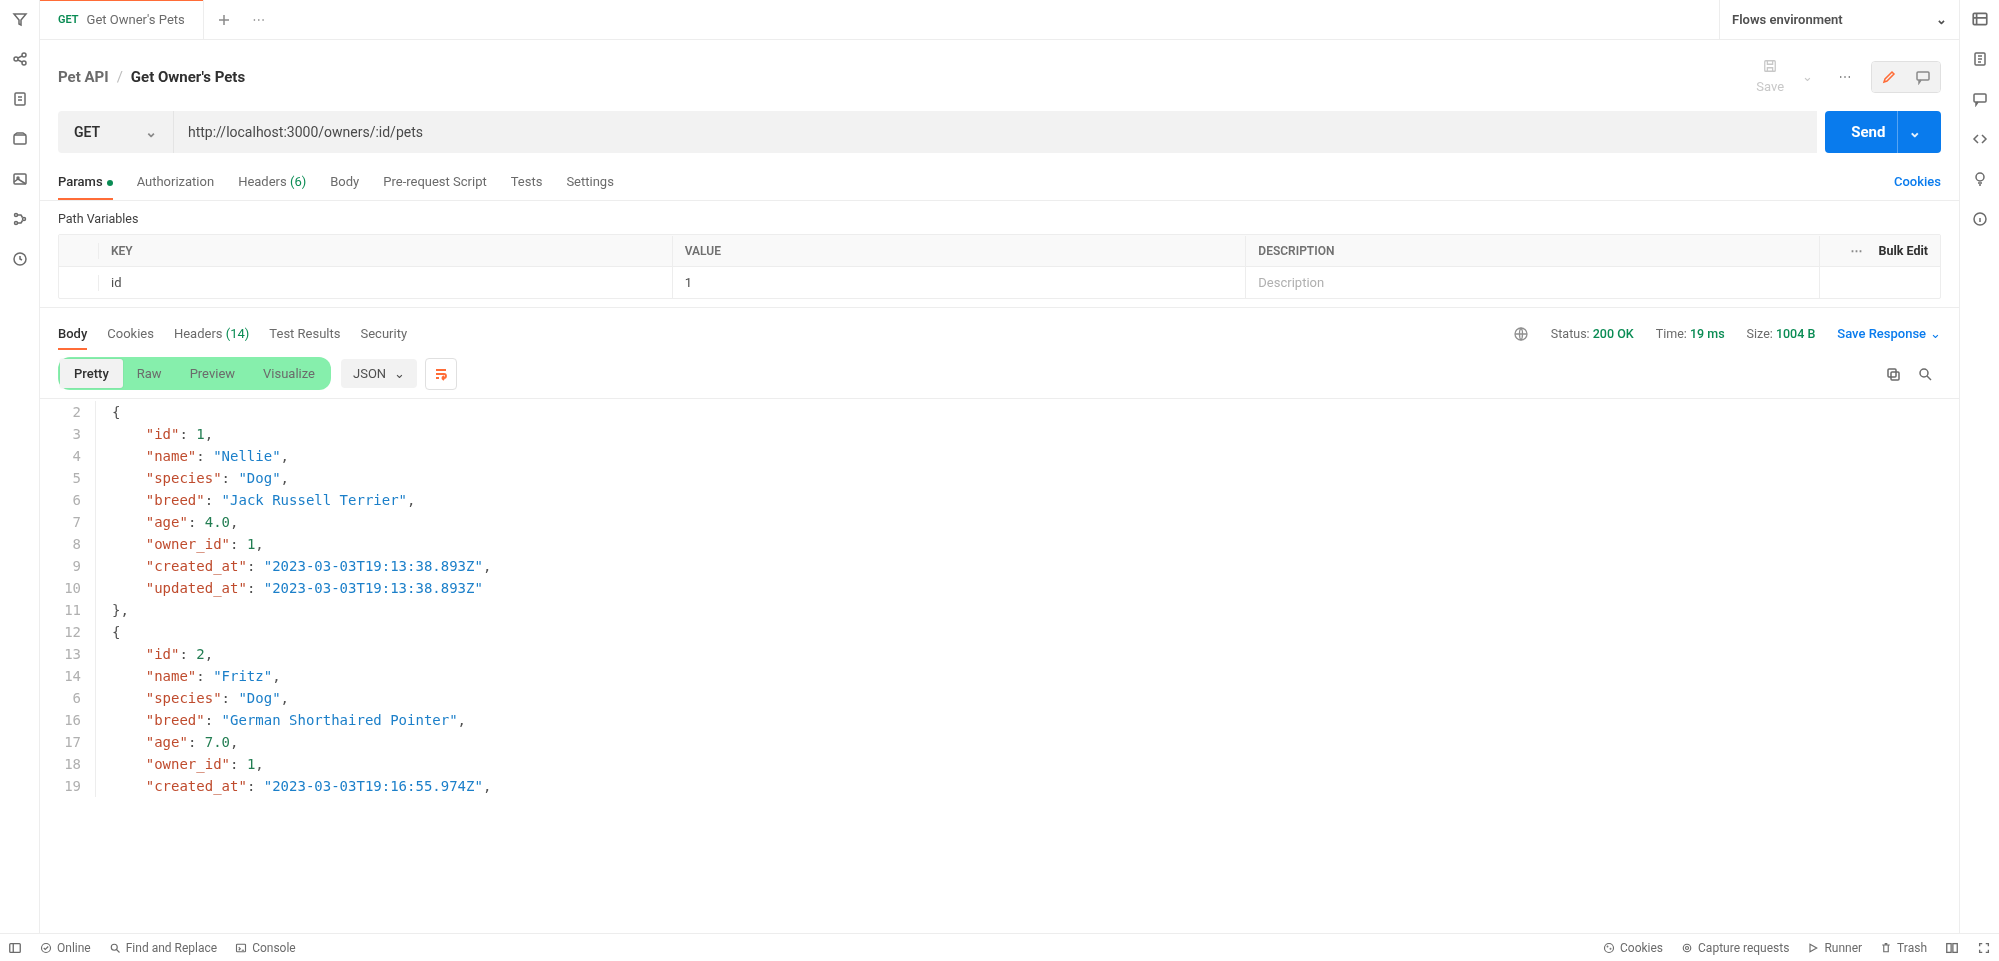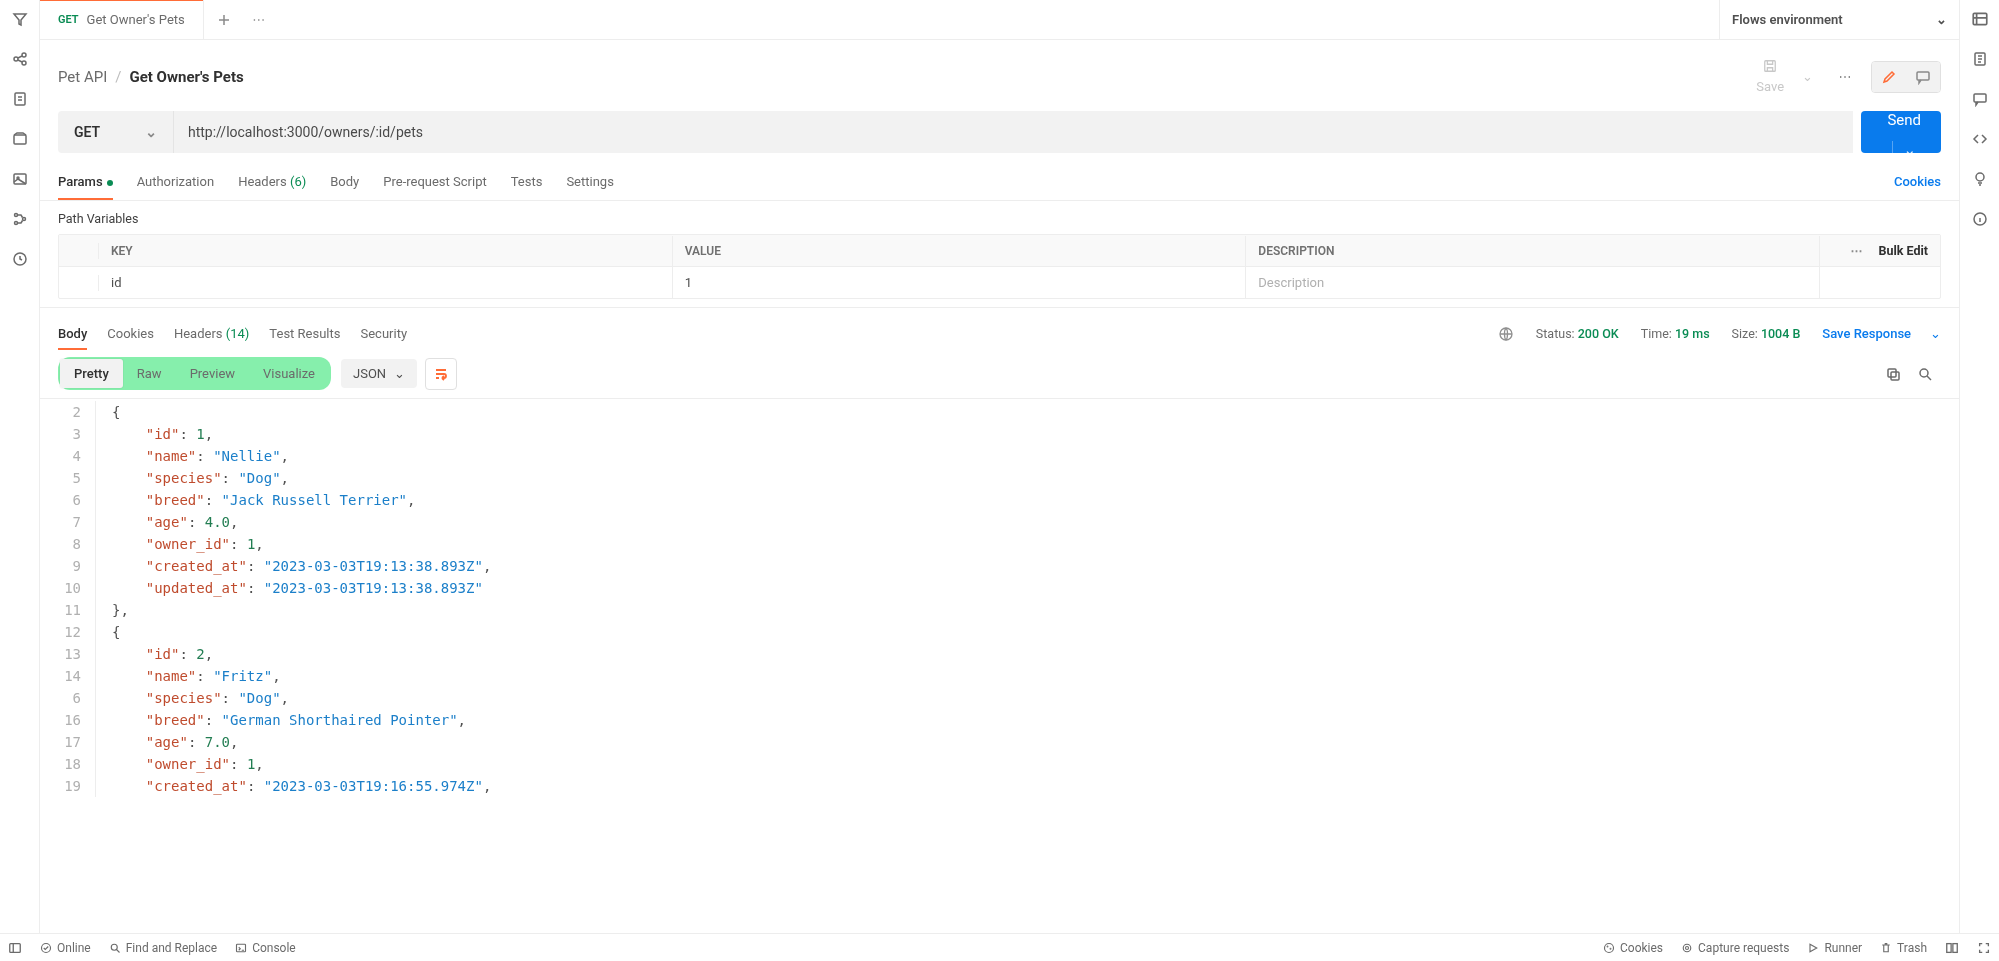--- a/index.html
+++ b/index.html
@@ -41,39 +41,39 @@
   .tab .label { color: var(--text-muted); font-size: 13px; }
   .tabstrip .plus { width: 40px; height: 40px; display:flex; align-items:center; justify-content:center; color: #8a8a8a; cursor: pointer; }
   .tabstrip .more { width: 30px; height: 40px; display:flex; align-items:center; justify-content:center; color: #8a8a8a; cursor:pointer; }
   .tabstrip .spacer { flex: 1; }
   .env { display: flex; align-items: center; gap: 10px; padding: 0 12px; border-left: 1px solid var(--border); height: 100%; min-width: 240px; font-weight: 600; color: #505050; cursor:pointer; }
   .env .chev { margin-left: auto; }
 
   
   .header { display: flex; align-items: center; padding: 12px 18px 10px; gap: 10px; }
   .breadcrumb { display: flex; align-items: center; gap: 8px; font-size: 15px; }
-  .breadcrumb .collection { color: var(--text-muted); }
+  .breadcrumb .collection { color: var(--text-muted); font-weight: bold; }
   .breadcrumb .sep { color: #bdbdbd; }
   .breadcrumb .request { font-weight: 700; color: #303030; }
   .header .hspacer { flex: 1; }
   .save-btn { display:flex; align-items:center; gap:6px; padding: 6px 10px; color:#c8c8c8; border: 1px solid transparent; border-radius: 4px; cursor: default; flex-direction: column; }
   .save-split { display:flex; align-items:center; }
   .save-split .chev-btn { padding: 6px; color:#c8c8c8; border-left: 1px solid transparent; cursor:pointer; }
   .icon-btn { width: 32px; height: 30px; border-radius: 4px; display:flex; align-items:center; justify-content:center; cursor:pointer; color:#6b6b6b; }
   .mode-toggle { display:flex; border:1px solid var(--border-dark); border-radius:4px; overflow:hidden; }
   .mode-toggle .icon-btn { width: 34px; height: 30px; border-radius: 0; }
   .mode-toggle .icon-btn.active { background: #f2f2f2; color: var(--orange); }
   .mode-toggle .icon-btn.inactive { background: #f2f2f2; color: #8a8a8a; }
 
   
   .urlbar { display: flex; align-items: stretch; margin: 0 18px 10px; height: 42px; }
   .method-select { display:flex; align-items:center; gap: 8px; padding: 0 16px; background: var(--bg-btn); border-radius: 4px 0 0 4px; font-weight: 600; font-size: 14px; color:#303030; cursor:pointer; min-width: 115px; }
   .method-select .chev { margin-left:auto; color:#8a8a8a; }
   .url-input { flex:1; display:flex; align-items:center; padding: 0 14px; background: var(--bg-btn); font-size: 14px; color: #4a4a4a; border-left: 1px solid #e4e4e4; }
-  .send-btn { display:flex; align-items:center; gap: 12px; background: var(--blue); color:#fff; font-weight:400; font-size:15px; padding: 0 20px 0 26px; border-radius: 4px; margin-left: 8px; cursor:pointer;flex-direction:column; }
+  .send-btn { display:flex; align-items:center; gap: 12px; background: var(--blue); color:#fff; font-weight:700; font-size:15px; padding: 0 20px 0 26px; border-radius: 4px; margin-left: 8px; cursor:pointer; }
   .send-btn .chev { opacity: .9; padding-left: 10px; border-left: 1px solid rgba(255,255,255,.35); height: 100%; display:flex; align-items:center; }
 
   
   .reqtabs { display:flex; align-items:center; border-bottom: 1px solid var(--border); padding: 0 18px; height: 38px; gap: 24px; }
   .reqtab { color: var(--text-muted); font-size: 13px; cursor: pointer; position: relative; padding: 10px 0; }
   .reqtab.active { color: #303030; font-weight: 500; }
   .reqtab.active::after { content:""; position:absolute; bottom:-1px; left:0; right:0; height:2px; background:var(--orange); }
   .reqtab .dot { display:inline-block; width:6px; height:6px; border-radius:50%; background: var(--green); vertical-align: middle; margin-left: 4px; }
   .reqtab .count { color: var(--green); }
   .reqtabs .spacer { flex:1; }
@@ -94,21 +94,21 @@
   
   .resp-header { display:flex; align-items:center; gap: 22px; padding: 10px 18px 0; border-top: 1px solid var(--border); margin-top: 8px; }
   .resp-tabs { display:flex; gap: 20px; }
   .resp-tab { color: var(--text-muted); cursor:pointer; padding: 8px 0; position:relative; }
   .resp-tab.active { color:#303030; font-weight:500; }
   .resp-tab.active::after { content:""; position:absolute; bottom:-1px; left:0; right:0; height:2px; background:var(--orange); }
   .resp-tab .count { color: var(--green); }
   .resp-header .spacer { flex:1; }
   .meta { color: var(--text-muted); font-size: 12.5px; }
   .meta .val { color: var(--green); font-weight: 500; }
-  .save-response { color: var(--blue); font-weight: 500; display:flex; align-items:center; gap:19px; cursor:pointer; }
+  .save-response { color: var(--blue); font-weight: 500; display:flex; align-items:center; gap:4px; cursor:pointer; }
   .globe { color:#909090; }
 
   
   .resp-toolbar { display:flex; align-items:center; gap: 0; padding: 8px 18px; border-bottom: 1px solid var(--border); }
   .viewmode { display: flex; background: #86efac; border-radius: 12px; padding: 2px; }
   .viewmode .vm { padding: 7px 14px; color: var(--text-muted); cursor:pointer; border-radius: 3px; font-size: 13px; }
   .viewmode .vm.active { background: var(--bg-btn); color:#303030; font-weight: 500; box-shadow: 0 0 0 1px rgba(0,0,0,.03); }
   .format-select { margin-left: 10px; display:flex; align-items:center; gap:8px; padding: 7px 12px; background: var(--bg-btn); border-radius: 4px; color:#505050; cursor:pointer; font-size: 13px; }
   .wrap-btn { margin-left: 8px; width: 32px; height: 32px; border-radius:4px; display:flex; align-items:center; justify-content:center; background:#fff; border: 1px solid var(--border-dark); cursor:pointer; color: var(--orange); }
   .resp-toolbar .spacer { flex:1; }

